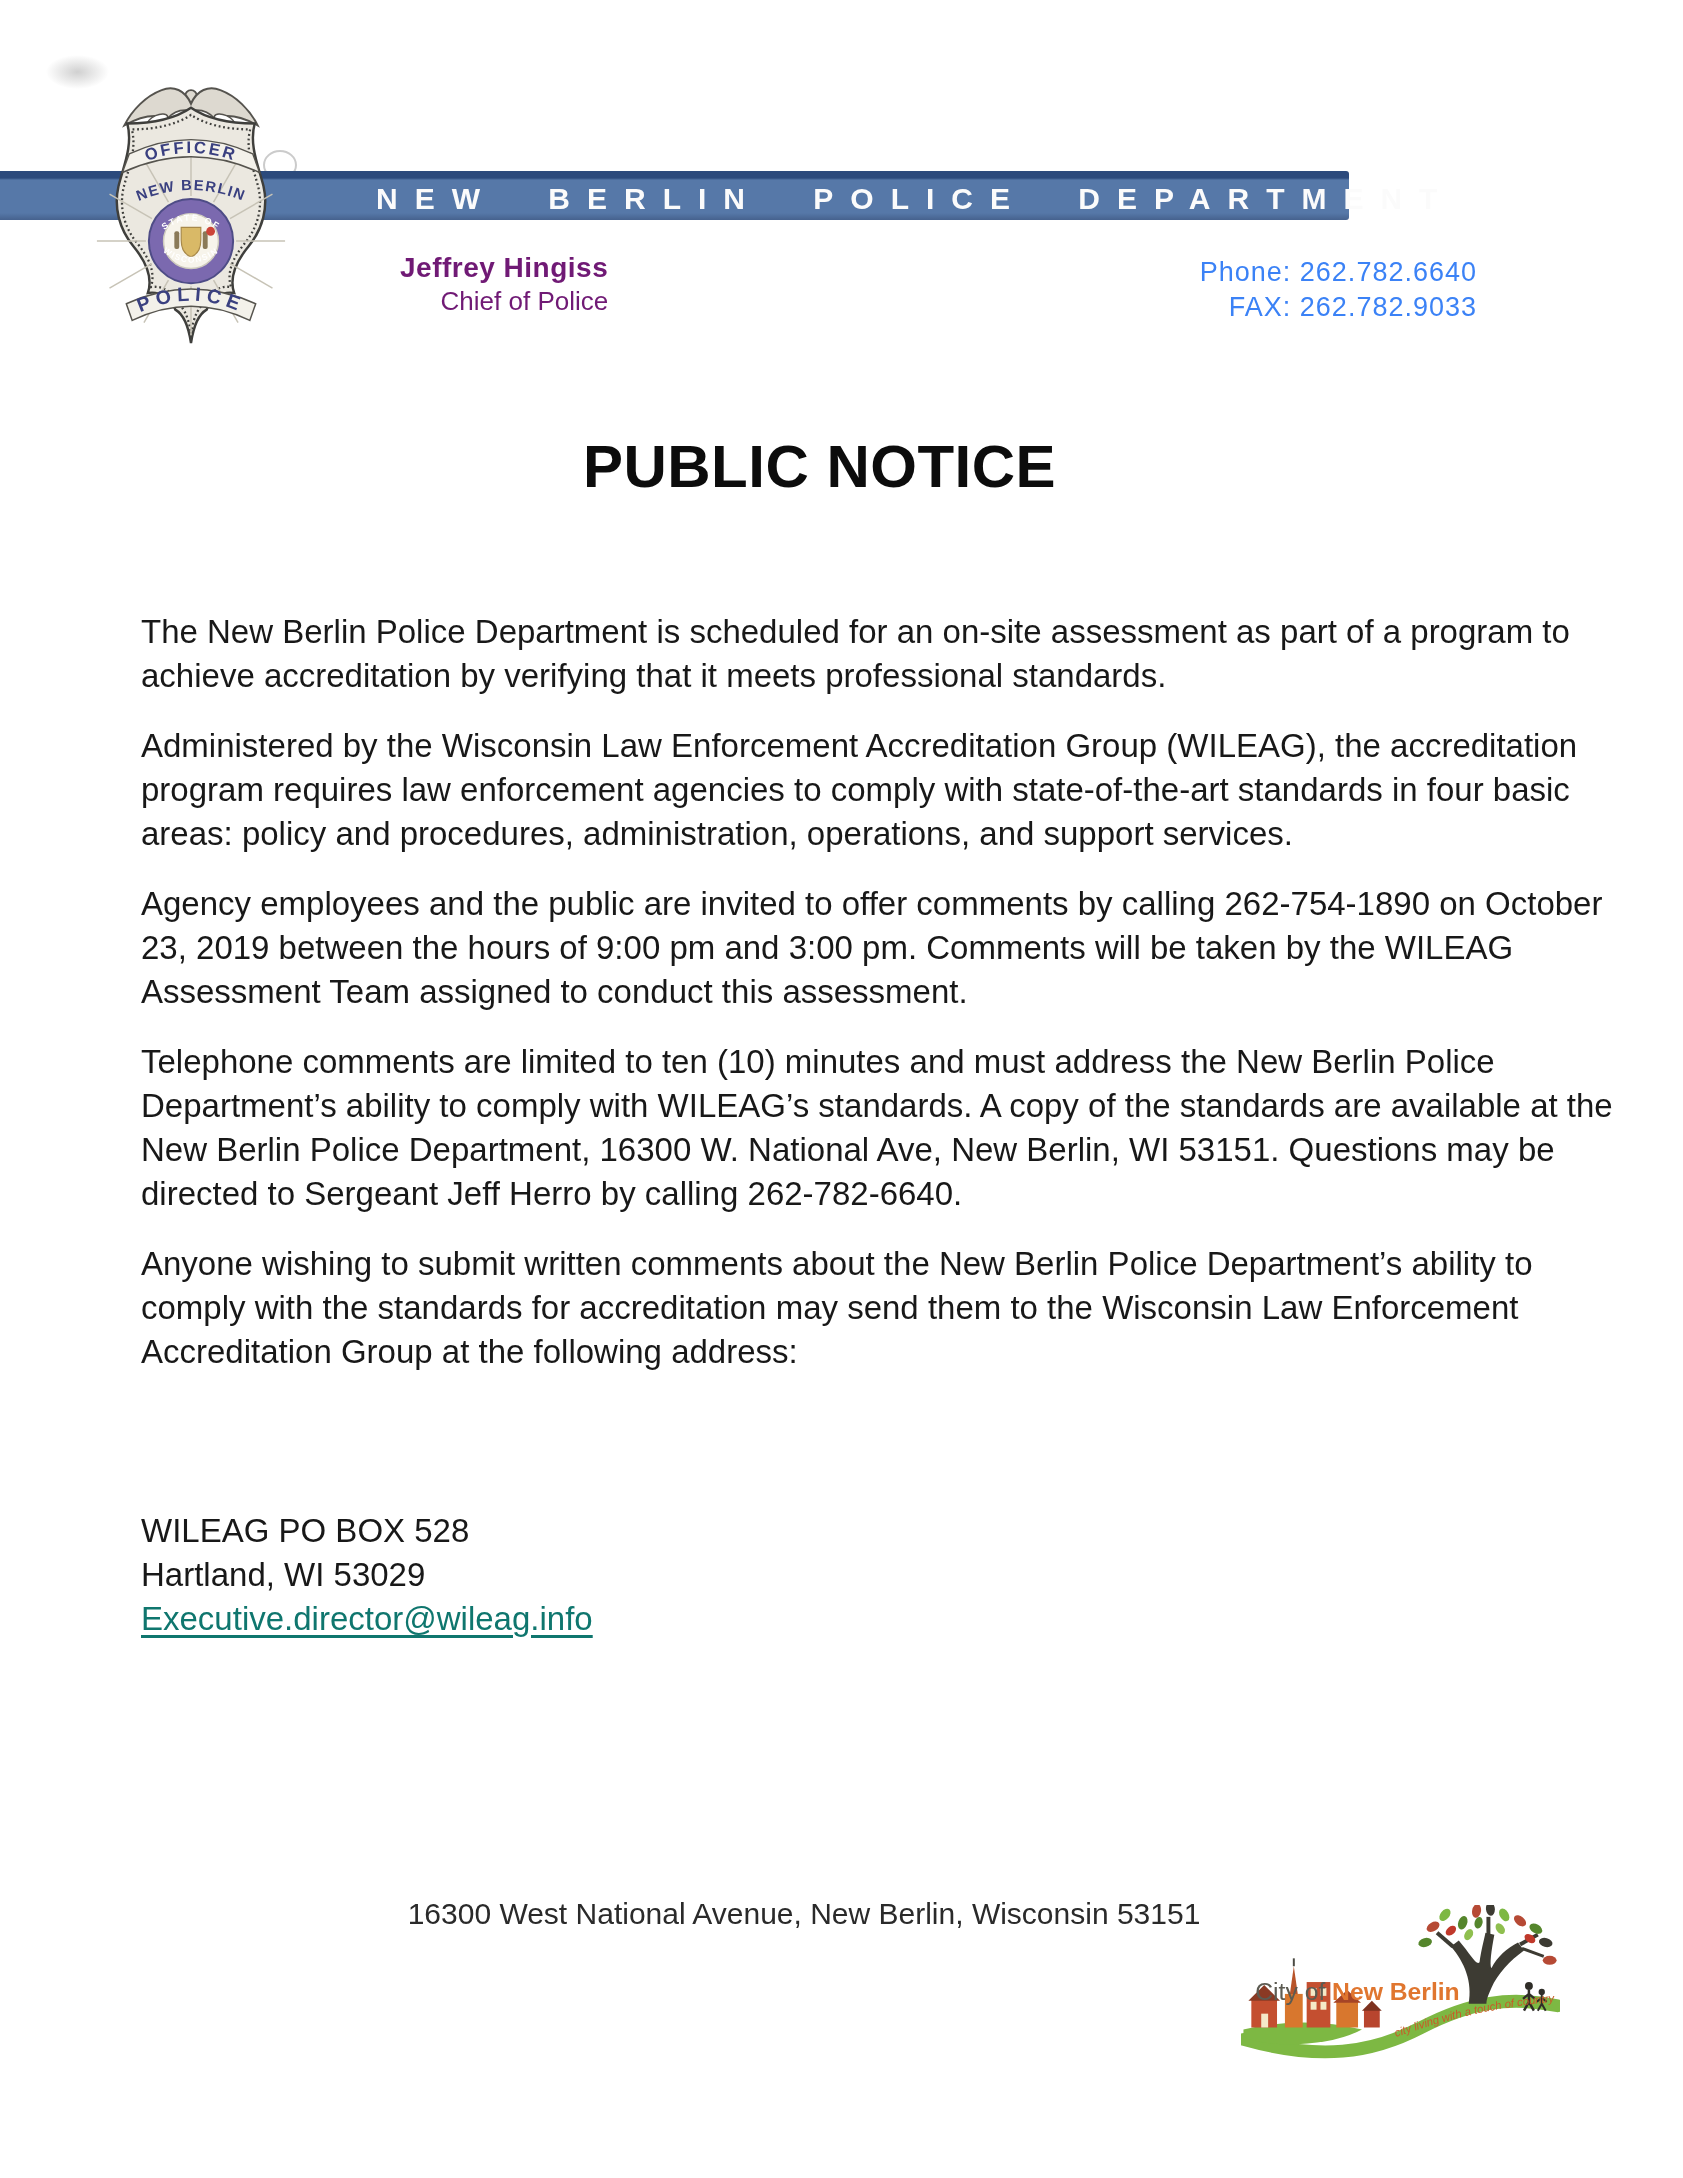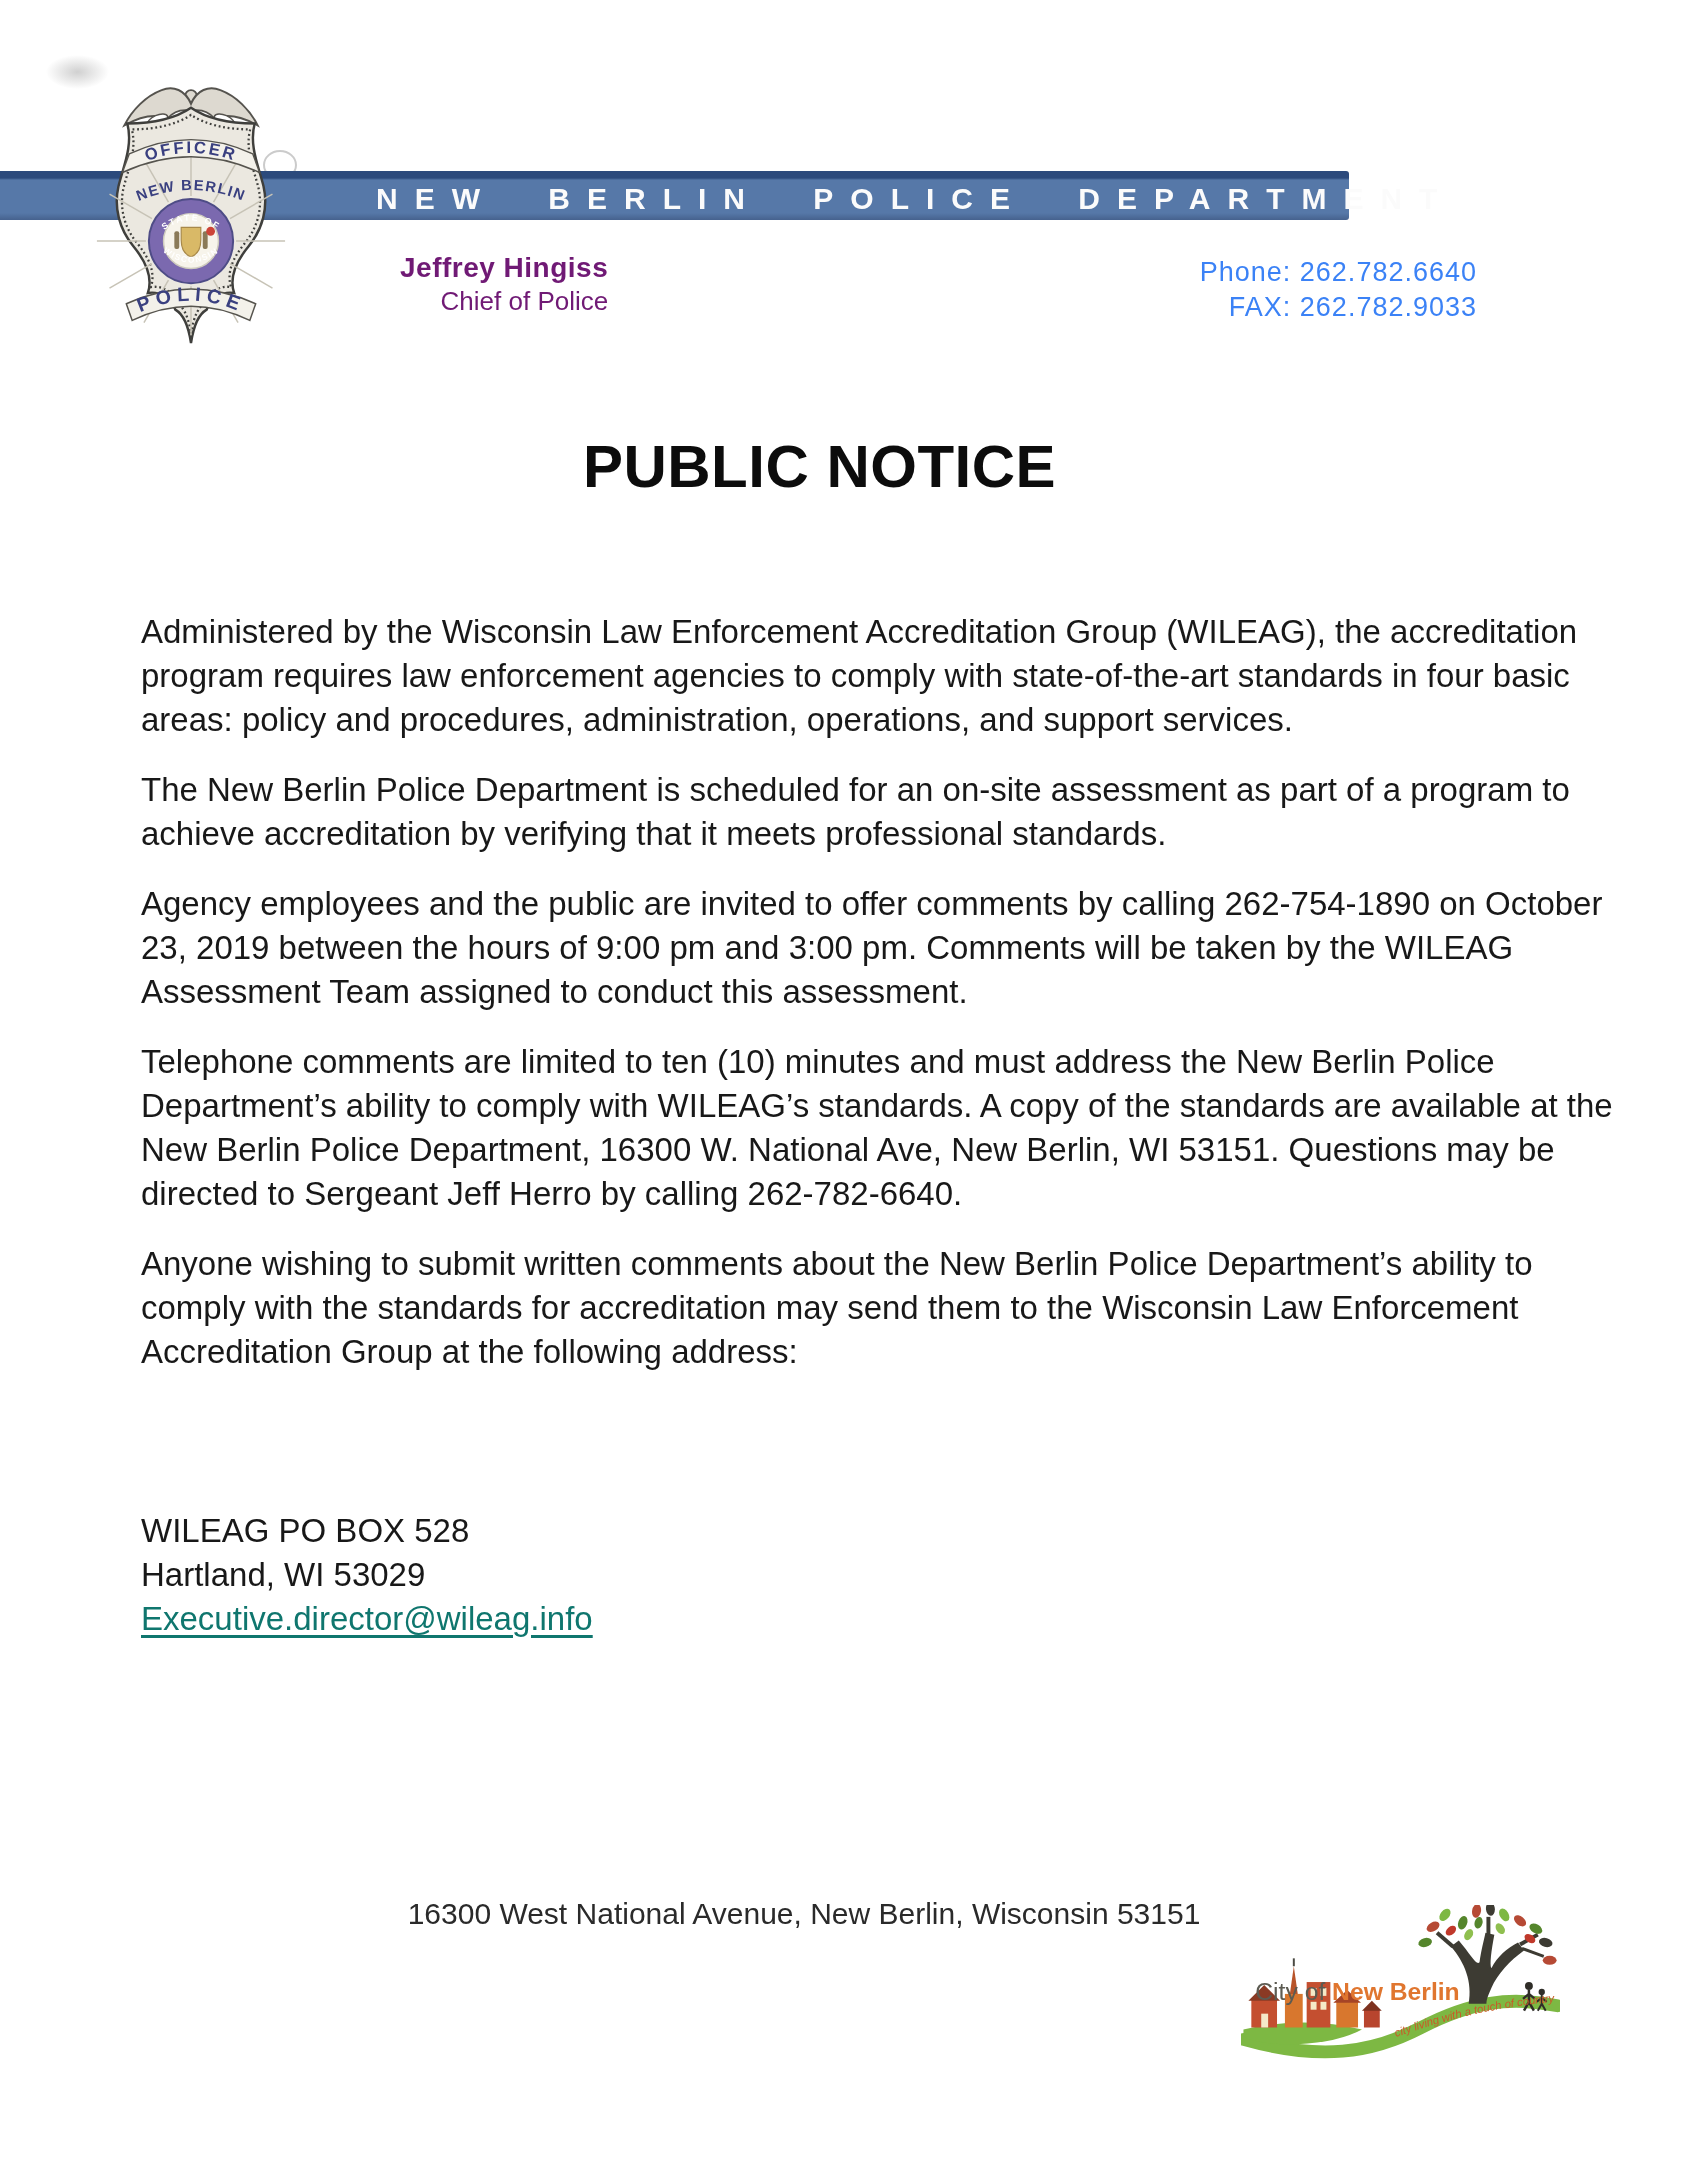--- a/index.html
+++ b/index.html
@@ -122,22 +122,22 @@
   </div>
 
   <div class="contact">
     <div>Phone: 262.782.6640</div>
     <div>FAX: 262.782.9033</div>
   </div>
 
   <div class="doc-title">PUBLIC NOTICE</div>
 
   <div class="body-text">
+    <p>The New Berlin Police Department is scheduled for an on-site assessment as part of a program to achieve accreditation by verifying that it meets professional standards.</p>
     <p>Administered by the Wisconsin Law Enforcement Accreditation Group (WILEAG), the accreditation program requires law enforcement agencies to comply with state-of-the-art standards in four basic areas: policy and procedures, administration, operations, and support services.</p>
-    <p>The New Berlin Police Department is scheduled for an on-site assessment as part of a program to achieve accreditation by verifying that it meets professional standards.</p>
     <p>Agency employees and the public are invited to offer comments by calling 262-754-1890 on October 23, 2019 between the hours of 9:00 pm and 3:00 pm. Comments will be taken by the WILEAG Assessment Team assigned to conduct this assessment.</p>
     <p>Telephone comments are limited to ten (10) minutes and must address the New Berlin Police Department’s ability to comply with WILEAG’s standards. A copy of the standards are available at the New Berlin Police Department, 16300 W. National Ave, New Berlin, WI 53151. Questions may be directed to Sergeant Jeff Herro by calling 262-782-6640.</p>
     <p>Anyone wishing to submit written comments about the New Berlin Police Department’s ability to comply with the standards for accreditation may send them to the Wisconsin Law Enforcement Accreditation Group at the following address:</p>
   </div>
 
   <div class="mail-block">
     <div>WILEAG PO BOX 528</div>
     <div>Hartland, WI 53029</div>
     <div><a href="#">Executive.director@wileag.info</a></div>
   </div>

